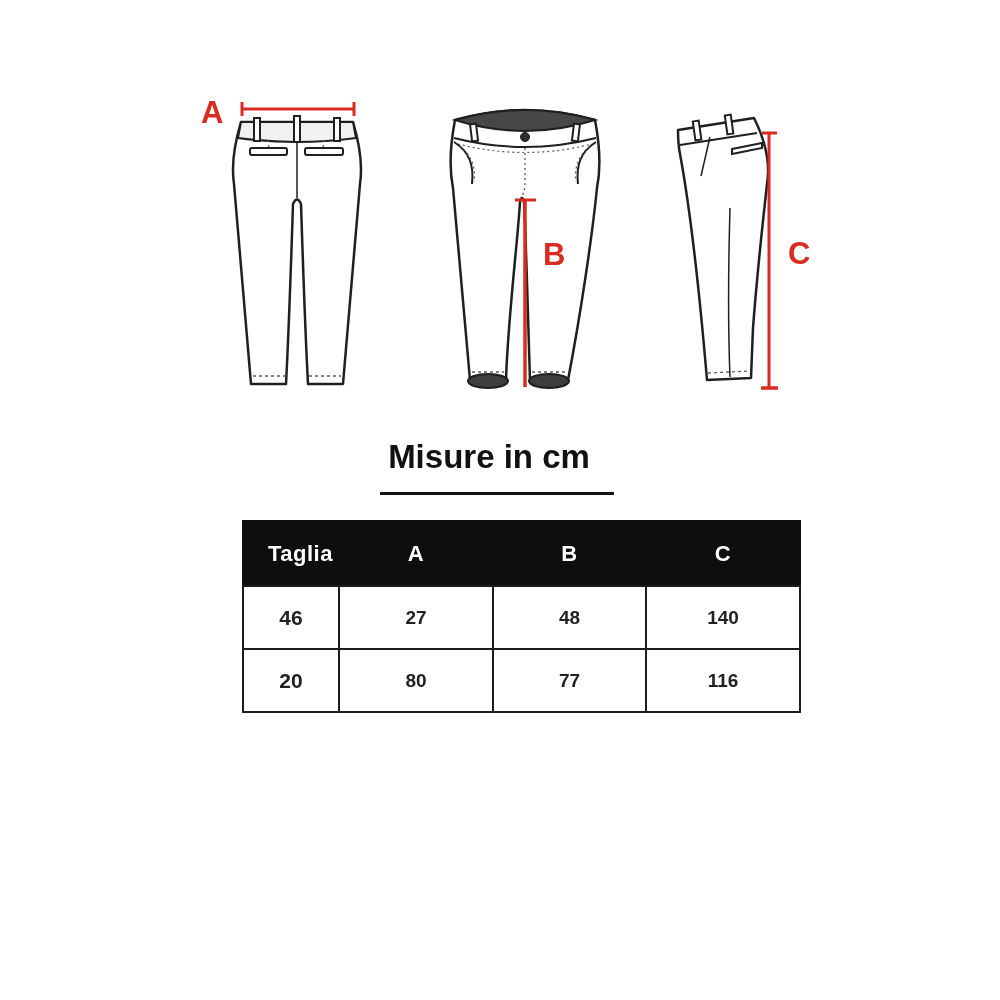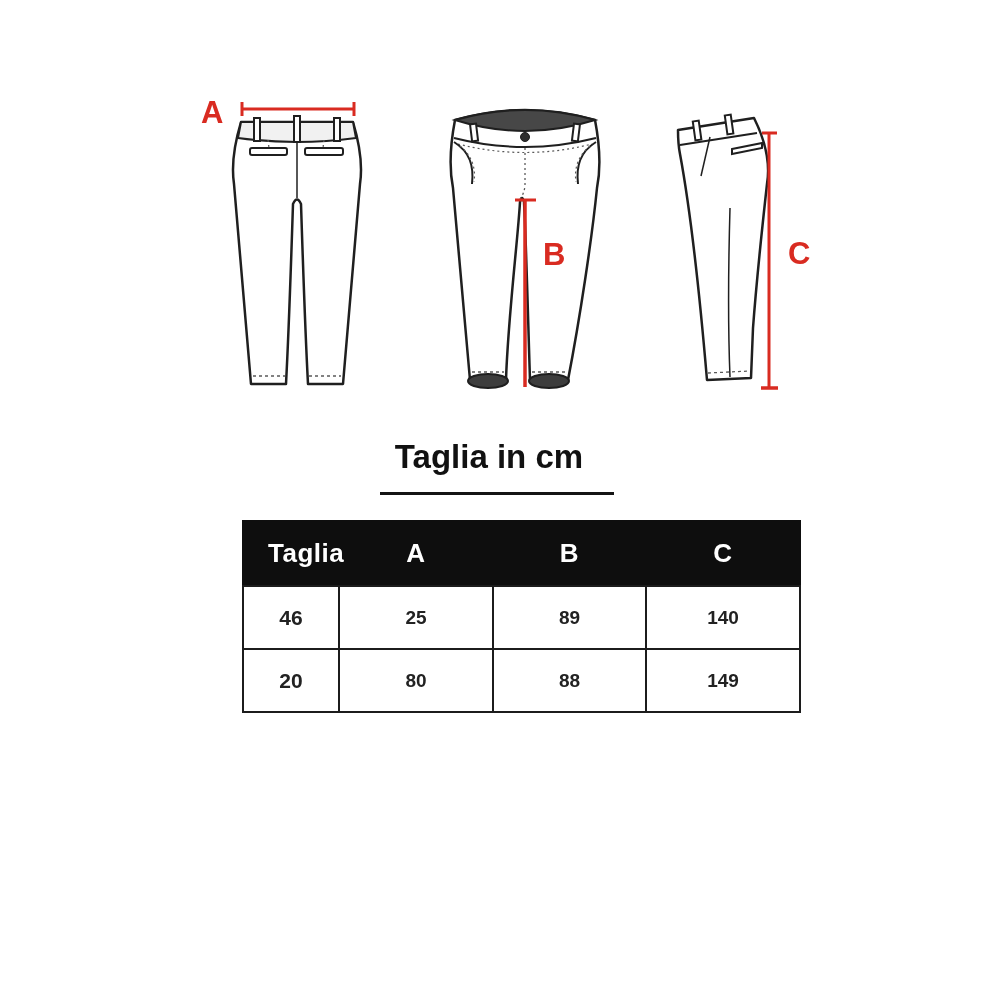--- a/index.html
+++ b/index.html
@@ -22,21 +22,21 @@
   }
   table.size-table{
     position:absolute;left:242px;top:520px;width:557px;
     border-collapse:collapse;table-layout:fixed;
     font-family:"Liberation Sans", sans-serif;
   }
   table.size-table th, table.size-table td{
     border:2px solid #1c1c1c;text-align:center;font-weight:bold;
   }
   table.size-table thead th{
-    background:#0e0e0e;color:#ffffff;height:61px;font-size:26px;border-color:#0e0e0e;
+    background:#0e0e0e;color:#ffffff;height:61px;font-size:22px;border-color:#0e0e0e;
     border-bottom-color:#1c1c1c;letter-spacing:0.5px;
   }
   table.size-table thead th.col-size{text-align:left;padding-left:24px;}
   table.size-table tbody td{height:59px;background:#ffffff;font-size:19px;color:#222;}
   table.size-table tbody td.cell-size{font-size:21px;}
 </style>
 </head>
 <body>
 
 <div class="canvas">
@@ -154,47 +154,47 @@
 
       <g stroke="#d92b21">
         <line x1="112" y1="45" x2="127" y2="45" stroke-width="3"></line>
         <line x1="119" y1="45" x2="119" y2="300" stroke-width="3"></line>
         <line x1="111" y1="300" x2="128" y2="300" stroke-width="3.5"></line>
       </g>
     </svg>
   </div>
   <div class="measure-label" style="left:788px;top:238px;">C</div>
 
-  <div class="heading">Taglia in cm</div>
+  <div class="heading">Misure in cm</div>
   <div class="heading-rule"></div>
 
   <table class="size-table">
     <colgroup>
       <col style="width:96px">
         <col style="width:154px">
         <col style="width:153px">
         <col style="width:154px">
     </colgroup>
     <thead>
       <tr>
         <th class="col-size">Taglia</th>
         <th>A</th>
         <th>B</th>
         <th>C</th>
       </tr>
     </thead>
     <tbody>
       <tr>
         <td class="cell-size">46</td>
-        <td>25</td>
-        <td>89</td>
+        <td>27</td>
+        <td>48</td>
         <td>140</td>
       </tr>
       <tr>
         <td class="cell-size">20</td>
         <td>80</td>
-        <td>88</td>
-        <td>149</td>
+        <td>77</td>
+        <td>116</td>
       </tr>
     </tbody>
   </table>
 
 </div>
 
 </body></html>

